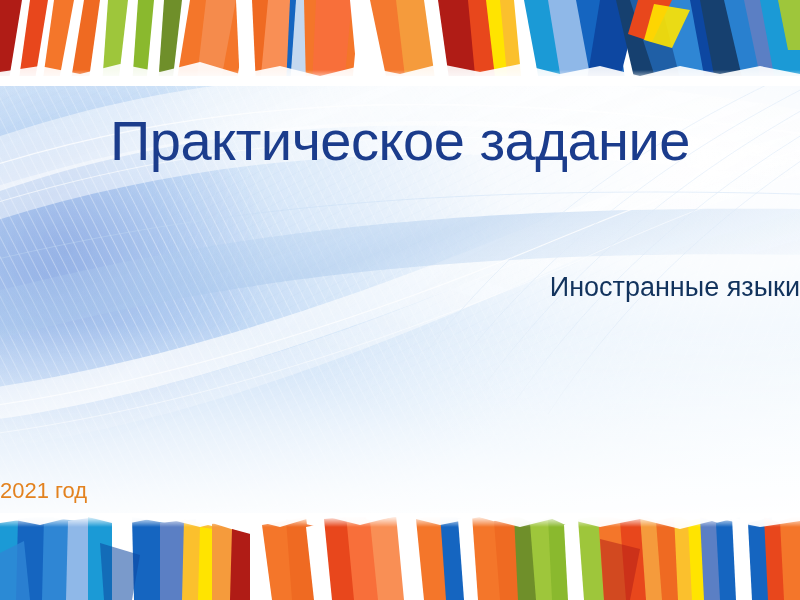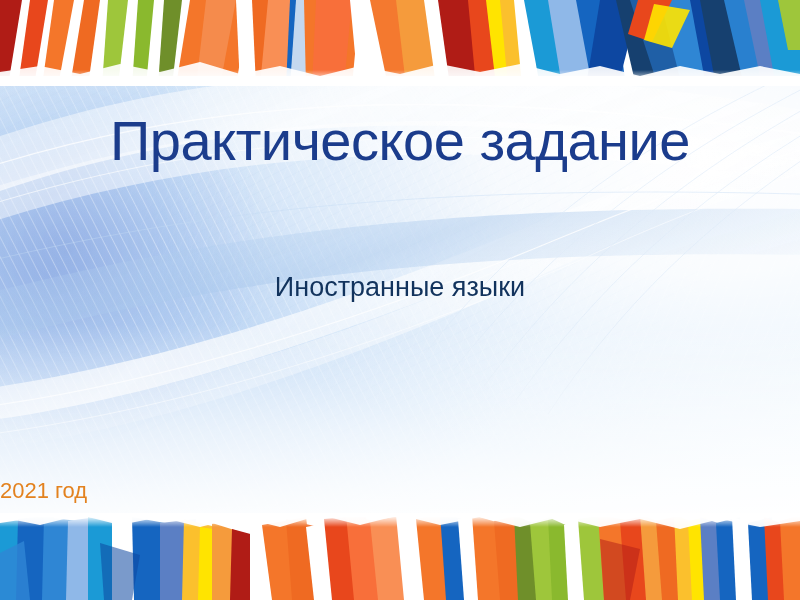--- a/index.html
+++ b/index.html
@@ -81,21 +81,21 @@
     line-height: 1.05;
     font-weight: 400;
     letter-spacing: -0.5px;
     color: #1b3c8c;
     white-space: nowrap;
   }
   .subtitle {
     position: absolute;
     left: 0; right: 0;
     top: 272px;
-    text-align: center;
+    text-align: right;
     font-size: 27px;
     font-weight: 400;
     color: #12335d;
     white-space: nowrap;
   }
   .year {
     position: absolute;
     left: 0; right: 0;
     top: 478px;
     font-size: 22px;

